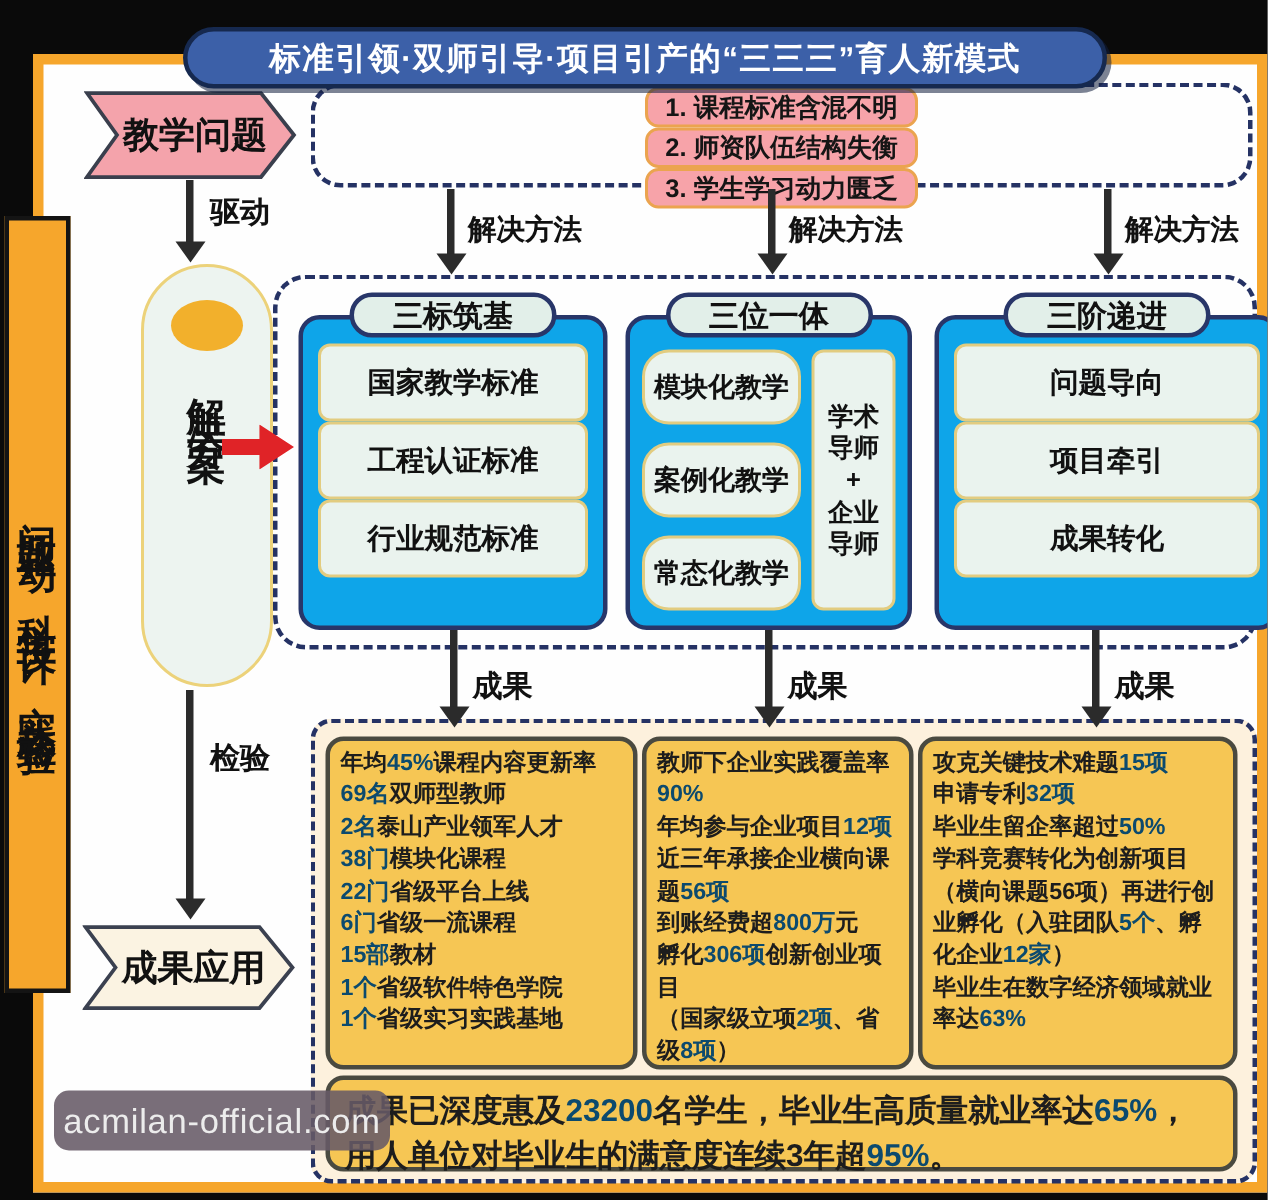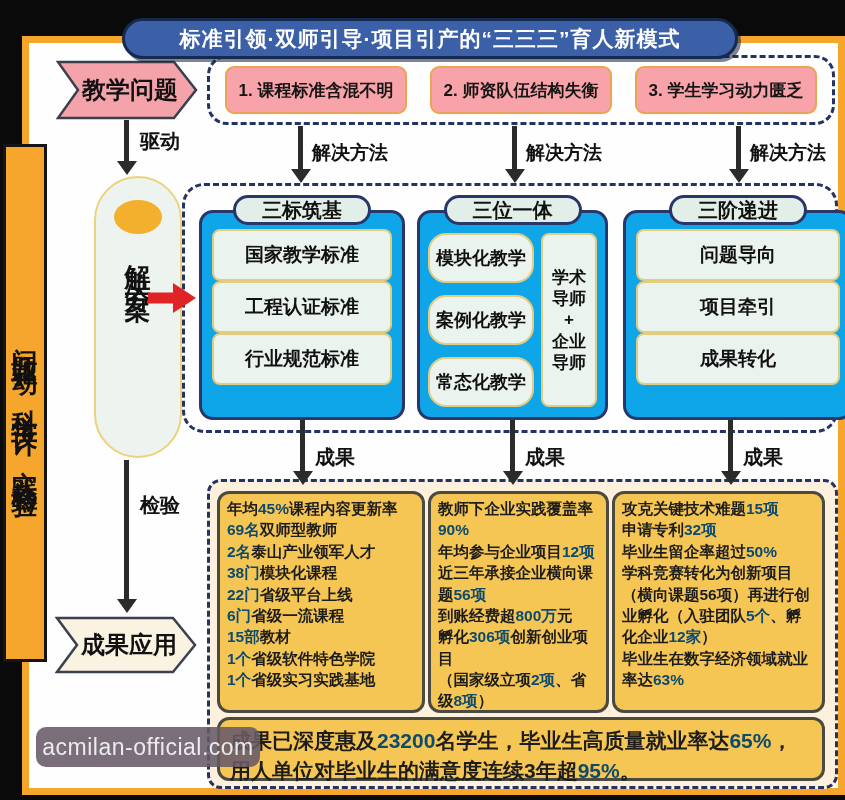--- a/index.html
+++ b/index.html
@@ -31,21 +31,21 @@
   
   .capsule{position:absolute;left:94px;top:176px;width:88px;height:282px;border-radius:44px;
           background:#edf4f0;border:2px solid #ecd27a;box-sizing:border-box;z-index:4;}
   .capsule .dot{position:absolute;left:50%;top:22px;transform:translateX(-50%);width:48px;height:34px;
           border-radius:50%;background:#f2b02c;}
   .capsule .vtxt{position:absolute;left:50%;top:66px;transform:translateX(-50%);writing-mode:vertical-rl;
           font-size:26px;font-weight:bold;color:#111;letter-spacing:10px;line-height:1;}
   .red-arrow{position:absolute;left:148px;top:283px;width:48px;height:30px;background:#e02327;z-index:5;
           clip-path:polygon(0 32%,52% 32%,52% 0,100% 50%,52% 100%,52% 68%,0 68%);}
   
-  .dashed{position:absolute;border:3.5px dashed #253264;box-sizing:border-box;z-index:1;}
+  .dashed{position:absolute;border:3.5px dashed #253264;box-sizing:border-box;z-index:1;flex-direction:column;}
   
   .problems{display:flex;align-items:center;justify-content:space-between;padding:0 15px;}
   .pbox{width:178px;height:44px;background:#f7a3a9;border:2px solid #eba44f;border-radius:9px;
           display:flex;align-items:center;justify-content:center;font-size:17px;font-weight:bold;
           color:#151515;white-space:nowrap;}
   
   .group{position:absolute;z-index:2;}
   .ghead{position:absolute;top:0;left:50%;transform:translateX(-50%);height:30px;background:#e2efe9;
           border:3px solid #283669;border-radius:17px;display:flex;align-items:center;justify-content:center;
           font-size:20px;font-weight:bold;color:#111;z-index:2;padding:0 26px;white-space:nowrap;box-sizing:border-box;}

